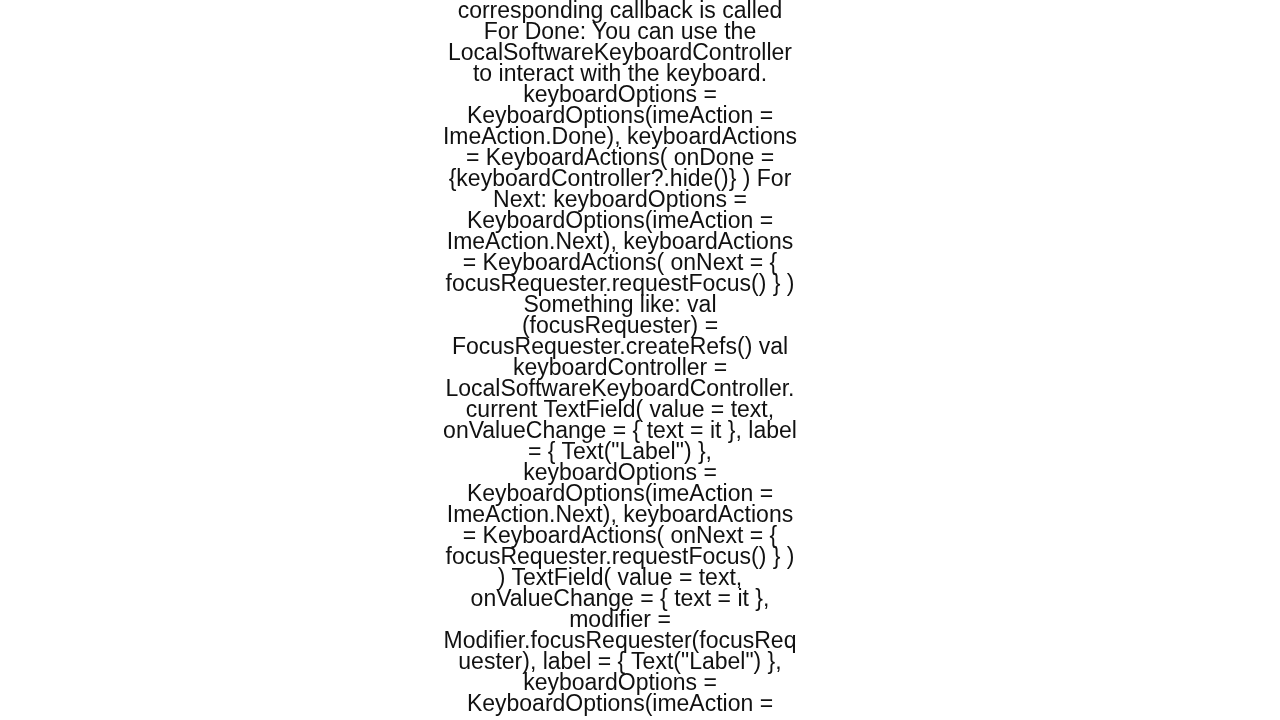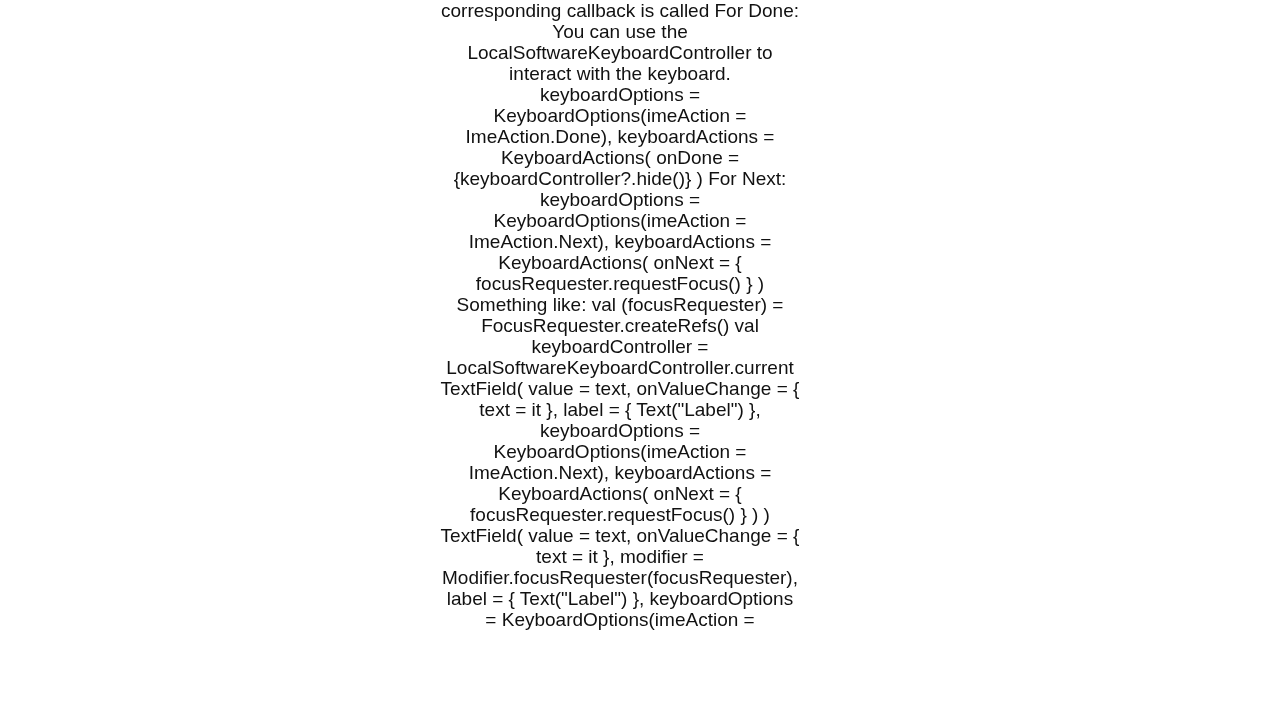--- a/index.html
+++ b/index.html
@@ -14,21 +14,21 @@
       position: relative;
       width: 1280px;
       height: 720px;
     }
     .text-column {
       position: absolute;
       left: 440px;
       top: 0;
       width: 360px;
       text-align: center;
-      font-size: 19px;
+      font-size: 23px;
       line-height: 21px;
       color: #111;
       font-weight: 400;
       word-break: break-word;
       white-space: normal;
     }
   </style>
 </head>
 <body>
 

